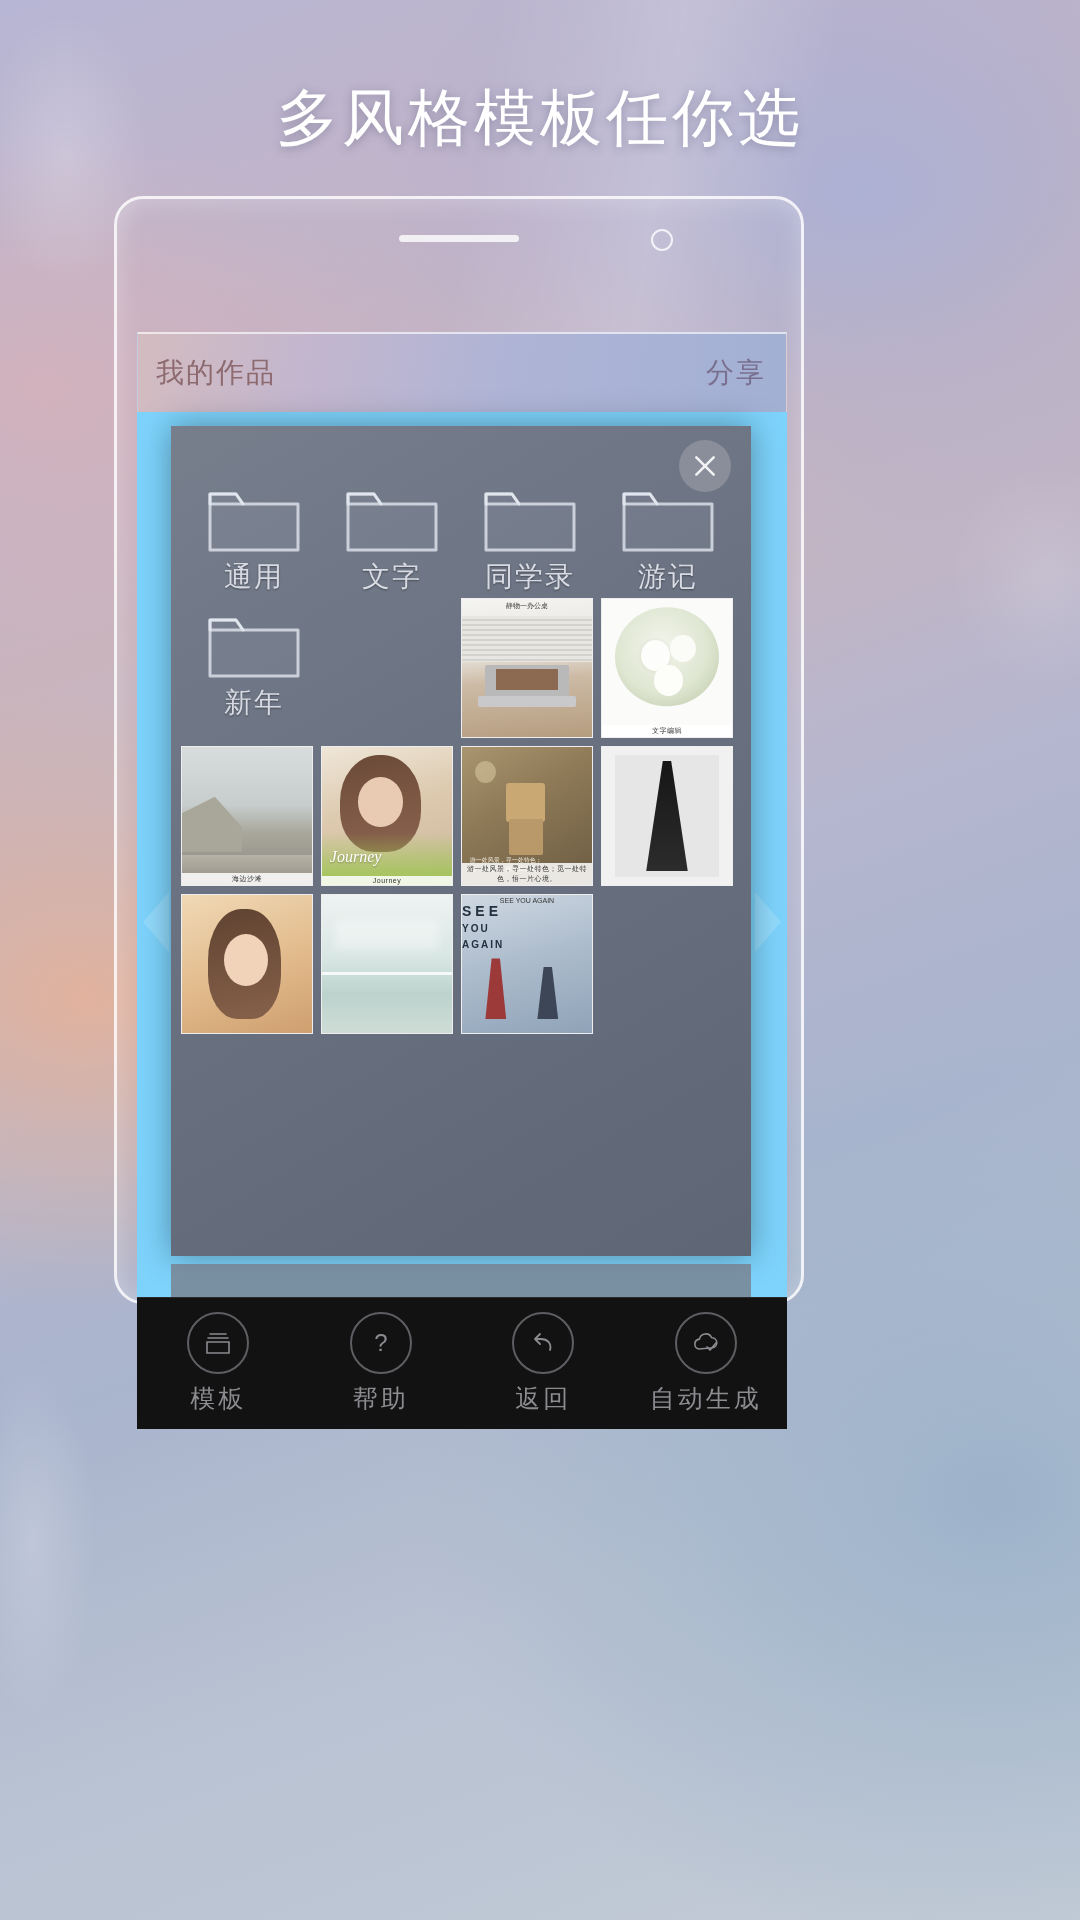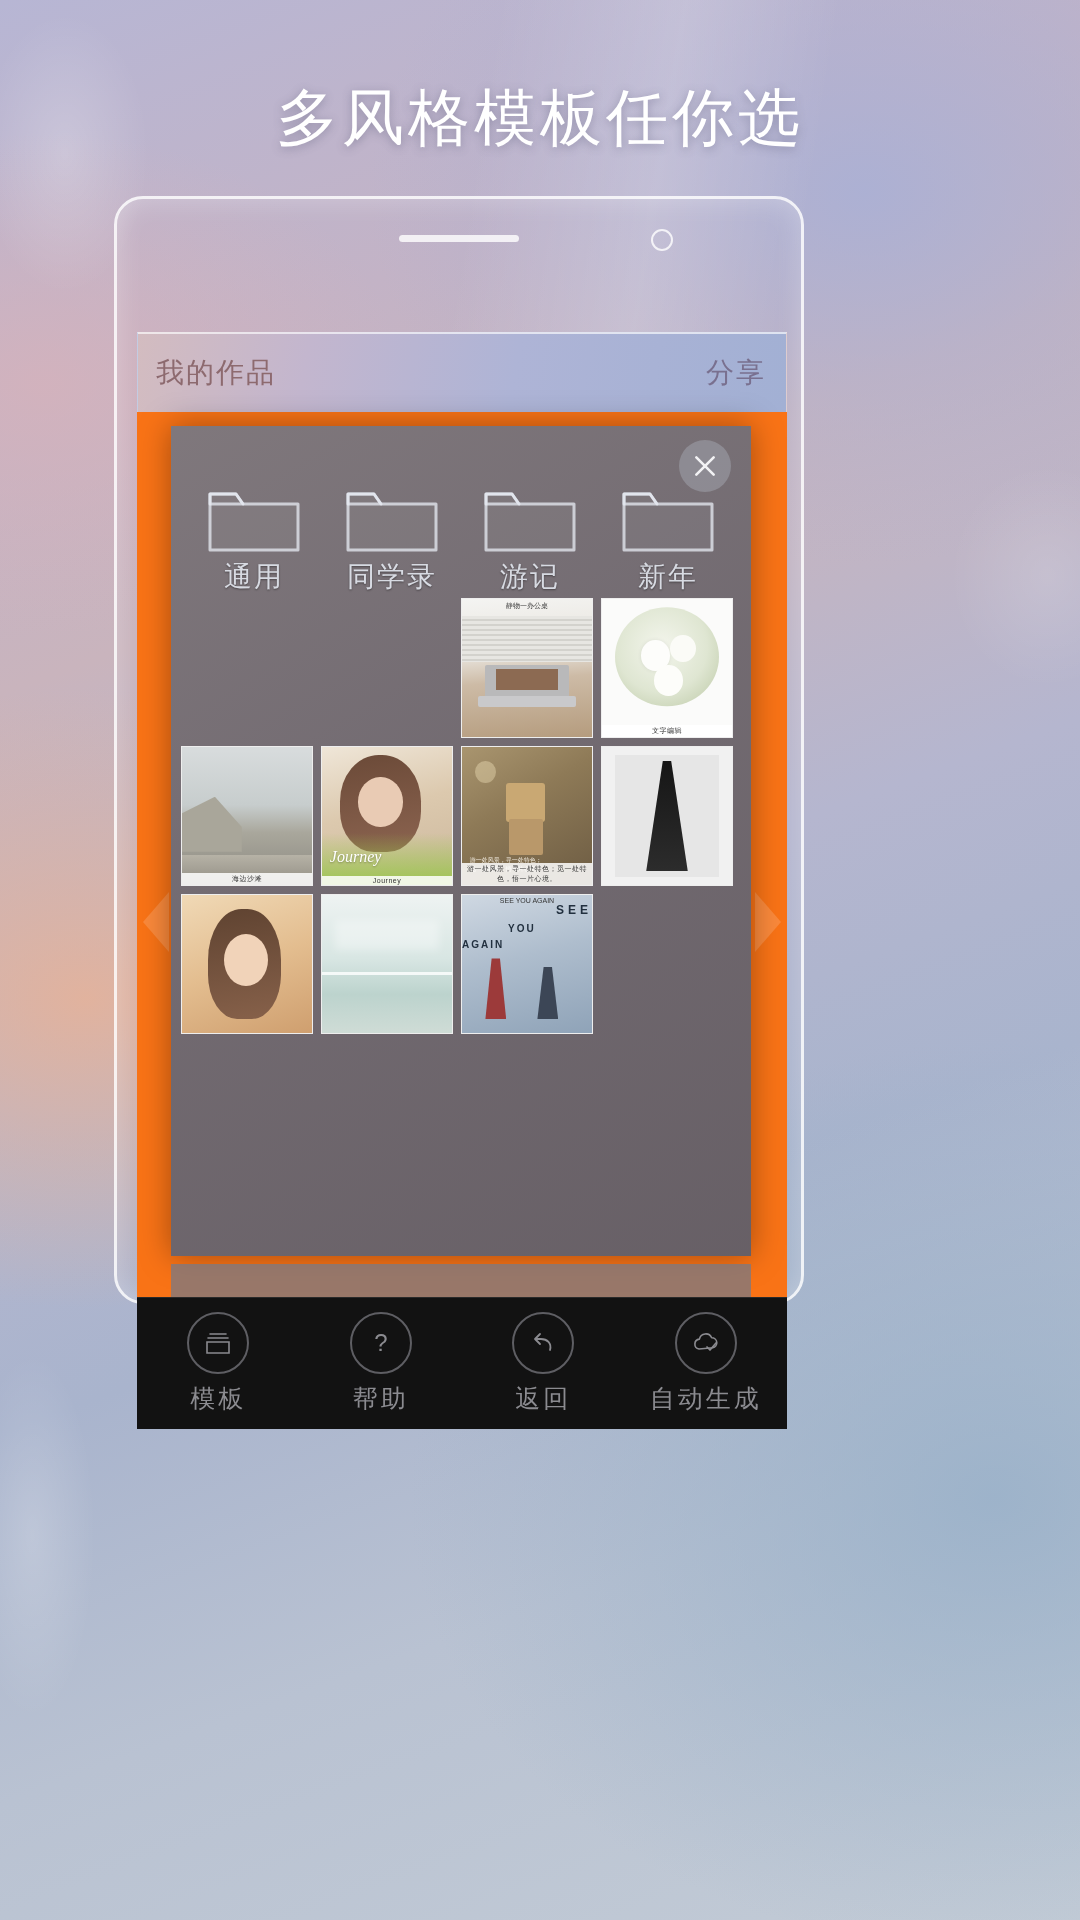--- a/index.html
+++ b/index.html
@@ -82,21 +82,21 @@
     font-size:28px; color:#8d6a6f; letter-spacing:2px;
   }
   .appbar-action {
     position:absolute; right:20px; top:50%; transform:translateY(-50%);
     font-size:28px; color:#79708f; letter-spacing:2px;
   }
 
   
   .content {
     position:relative; width:100%; height:1017px;
-    background:#f97316;
+    background:#7dd3fc;
   }
   .content-arrows { position:absolute; inset:0; }
   .arrow {
     position:absolute; top:480px; width:0; height:0;
     border-top:30px solid transparent; border-bottom:30px solid transparent;
   }
   .arrow-l { left:6px;  border-right:26px solid rgba(255,255,255,0.16); }
   .arrow-r { right:6px; border-left:26px solid rgba(255,255,255,0.16); }
 
   
@@ -219,20 +219,29 @@
               </div>
     <div class="folder-label">通用</div>
             </div>
             <div class="folder">
               <div class="folder-ico">
                 <svg viewBox="0 0 96 76">
                   <path d="M4 16 h26 l7 10 h55 v46 H4 Z" fill="rgba(255,255,255,0.045)" stroke="rgba(232,236,244,0.75)" stroke-width="3" stroke-linejoin="round"></path>
                   <path d="M4 16 h26 l7 10 H4 Z" fill="none" stroke="rgba(232,236,244,0.75)" stroke-width="3" stroke-linejoin="round"></path>
                 </svg>
               </div>
+    <div class="folder-label">文字</div>
+            </div>
+            <div class="folder">
+              <div class="folder-ico">
+                <svg viewBox="0 0 96 76">
+                  <path d="M4 16 h26 l7 10 h55 v46 H4 Z" fill="rgba(255,255,255,0.045)" stroke="rgba(232,236,244,0.75)" stroke-width="3" stroke-linejoin="round"></path>
+                  <path d="M4 16 h26 l7 10 H4 Z" fill="none" stroke="rgba(232,236,244,0.75)" stroke-width="3" stroke-linejoin="round"></path>
+                </svg>
+              </div>
     <div class="folder-label">同学录</div>
             </div>
             <div class="folder">
               <div class="folder-ico">
                 <svg viewBox="0 0 96 76">
                   <path d="M4 16 h26 l7 10 h55 v46 H4 Z" fill="rgba(255,255,255,0.045)" stroke="rgba(232,236,244,0.75)" stroke-width="3" stroke-linejoin="round"></path>
                   <path d="M4 16 h26 l7 10 H4 Z" fill="none" stroke="rgba(232,236,244,0.75)" stroke-width="3" stroke-linejoin="round"></path>
                 </svg>
               </div>
     <div class="folder-label">游记</div>
@@ -301,22 +310,22 @@
             </div>
             <div class="thumb">
               <div style="position:absolute;inset:0;background:linear-gradient(180deg,#eef3f2 0%,#d8e6e3 46%,#bcd3cd 72%,#cfdcd6 100%);"></div>
      <div style="position:absolute;left:0;top:56%;width:100%;height:3px;background:rgba(255,255,255,.8);"></div>
      <div style="position:absolute;left:10%;top:18%;width:80%;height:22%;background:rgba(255,255,255,.35);filter:blur(4px);"></div>
             </div>
             <div class="thumb">
               <div style="position:absolute;inset:0;background:linear-gradient(165deg,#cfd8e2 0%,#aebdcd 45%,#8fa3b8 100%);"></div>
      <div style="position:absolute;left:18%;top:46%;width:16%;height:44%;background:#9c3a3a;clip-path:polygon(30% 0,70% 0,100% 100%,0 100%);"></div>
      <div style="position:absolute;left:58%;top:52%;width:16%;height:38%;background:#3c4656;clip-path:polygon(30% 0,70% 0,100% 100%,0 100%);"></div>
-     <div style="position:absolute;left:0;top:6%;width:100%;text-align:right;font-size:12px;letter-spacing:4px;font-weight:bold;color:#22303f;">SEE</div>
-     <div style="position:absolute;left:0;top:20%;width:100%;text-align:center;padding-right:8%;font-size:10px;letter-spacing:2px;font-weight:bold;color:#22303f;">YOU</div>
+     <div style="position:absolute;left:0;top:6%;width:100%;text-align:left;font-size:14px;letter-spacing:4px;font-weight:bold;color:#22303f;">SEE</div>
+     <div style="position:absolute;left:0;top:20%;width:100%;text-align:left;padding-right:8%;font-size:10px;letter-spacing:2px;font-weight:bold;color:#22303f;">YOU</div>
      <div style="position:absolute;left:0;top:32%;width:100%;padding-right:6%;font-size:10px;letter-spacing:2px;font-weight:bold;color:#22303f;">AGAIN</div>
               <div class="thumb-top">SEE YOU AGAIN</div>
             </div>
           </div>
       </div>
 
       <div class="tray"></div>
 
       <div class="bottomnav" id="bottomnav">
           <div class="navitem">

